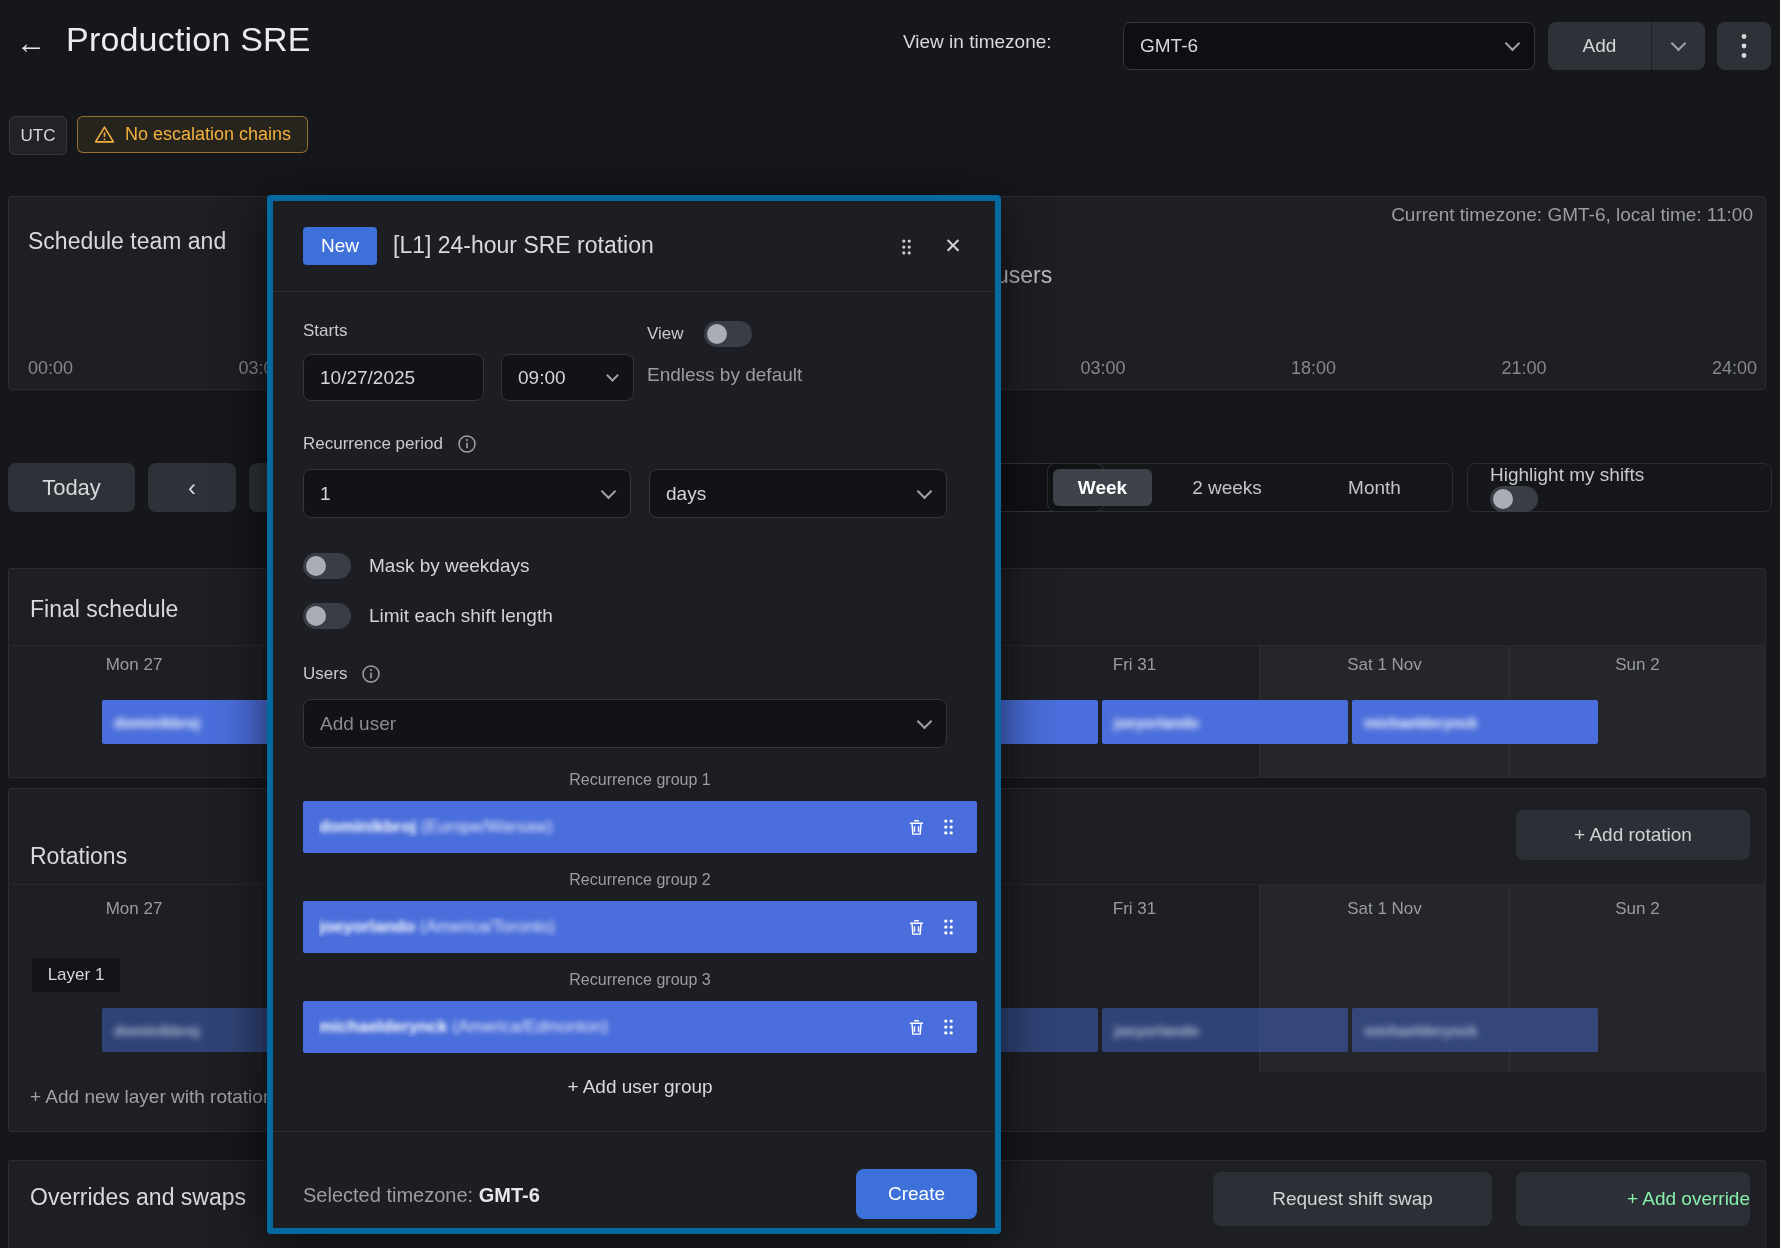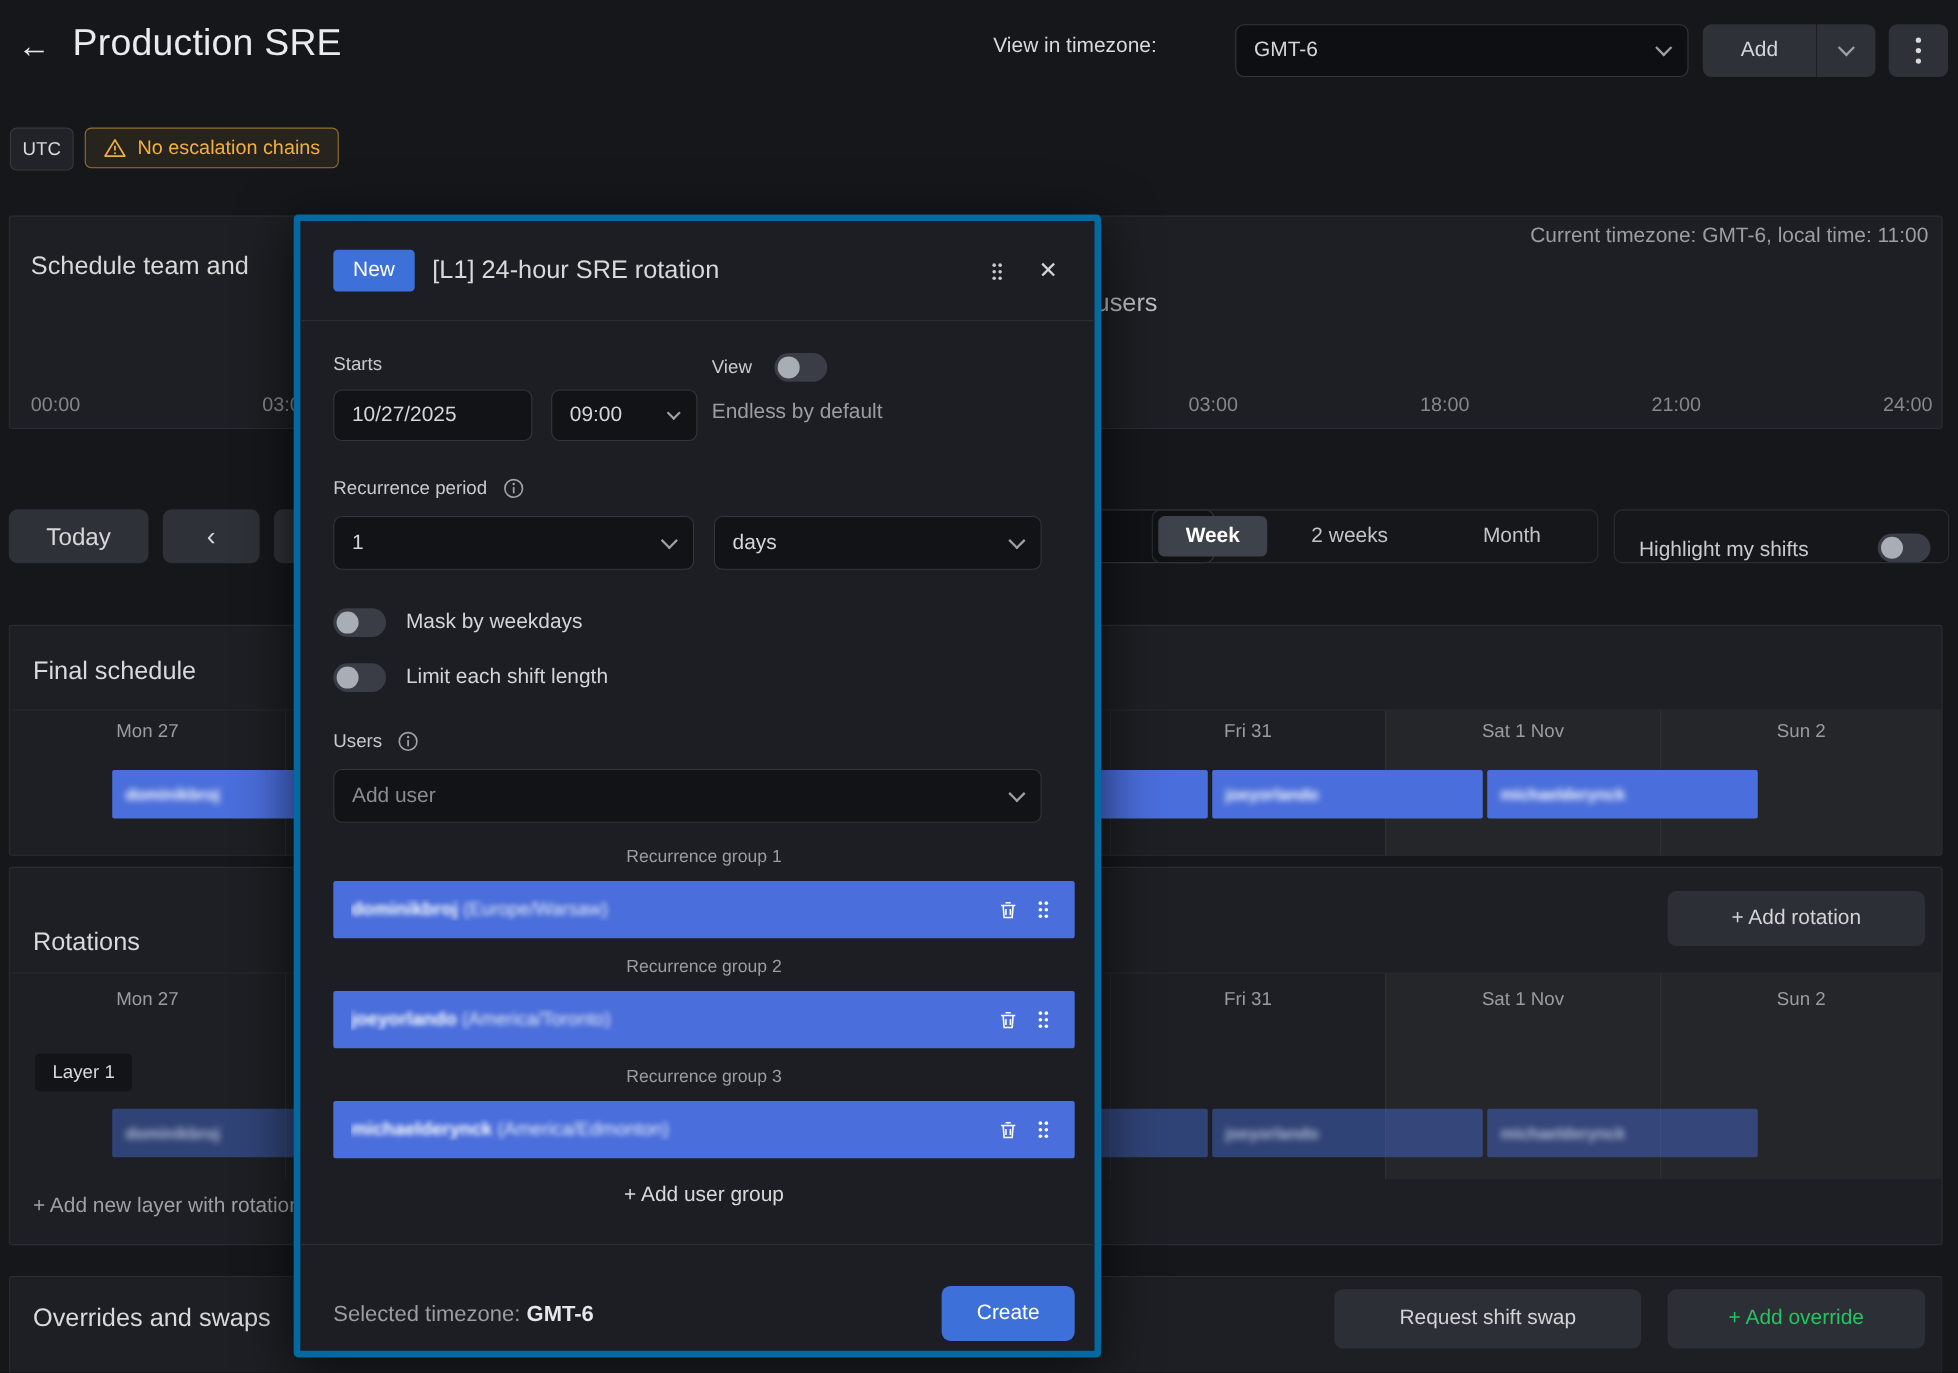--- a/index.html
+++ b/index.html
@@ -115,21 +115,21 @@
       <span>Week</span>
     </div>
     <div style="flex:1;text-align:center;font-size:19px;color:#c3c4c8;">
       <span>2 weeks</span>
     </div>
     <div style="width:145px;text-align:center;font-size:19px;color:#c3c4c8;">
       <span>Month</span>
     </div>
   </div>
   <div class="abs" style="left:1467px;top:463px;width:305px;height:49px;border:1px solid #2a2d33;border-radius:8px;
-       display:flex;align-items:flex-end;justify-content:space-between;box-sizing:border-box;padding:0 16px 0 22px;">
+       display:flex;align-items:flex-start;justify-content:space-between;box-sizing:border-box;padding:0 16px 0 22px;flex-direction:column;">
     <span style="font-size:19px;color:#c9cacd;">Highlight my shifts</span>
     <span class="toggle">
         <span class="knob"></span>
       </span>
   </div>
 
   <div class="card" style="left:8px;top:568px;width:1758px;height:210px;"></div>
   <div class="abs seclabel" style="left:30px;top:596px;">Final schedule</div>
   <div class="day-strip" style="left:9px;top:645px;width:1756px;height:132px;padding:0;">
       <div class="day-cell" style="padding-top: 9px;"><span>Mon 27</span></div>
@@ -199,21 +199,21 @@
         <span class="bar-label">michaelderynck</span>
       </div>
     </div>
   <div class="abs" style="left:30px;top:1086px;font-size:19px;color:#9ea0a5;z-index:4;">+ Add new layer with rotation</div>
 
   <div class="card" style="left:8px;top:1160px;width:1758px;height:100px;border-bottom:none;"></div>
   <div class="abs seclabel" style="left:30px;top:1184px;">Overrides and swaps</div>
   <div class="btn" style="left:1213px;top:1172px;width:279px;height:54px;font-size:19px;background:#2c2f35;color:#d2d3d6;">
     <span>Request shift swap</span>
   </div>
-  <div class="btn" style="left:1516px;top:1172px;width:234px;height:54px;font-size:19px;background:#2c2f35;color:#22c55e;">
+  <div class="btn" style="left:1516px;top:1172px;width:234px;height:54px;font-size:19px;background:#2c2f35;color:#86efac;justify-content:flex-end;">
     <span>+  Add override</span>
   </div>
 
   <div class="modal">
 
     <div class="abs" style="left:0;top:0;width:100%;height:90px;border-bottom:1px solid #2c2e33;">
       <div class="abs" style="left:30px;top:26px;width:74px;height:38px;background:#3d71d9;border-radius:4px;
            display:flex;align-items:center;justify-content:center;color:#fff;font-size:19px;">
         <span>New</span>
       </div>

